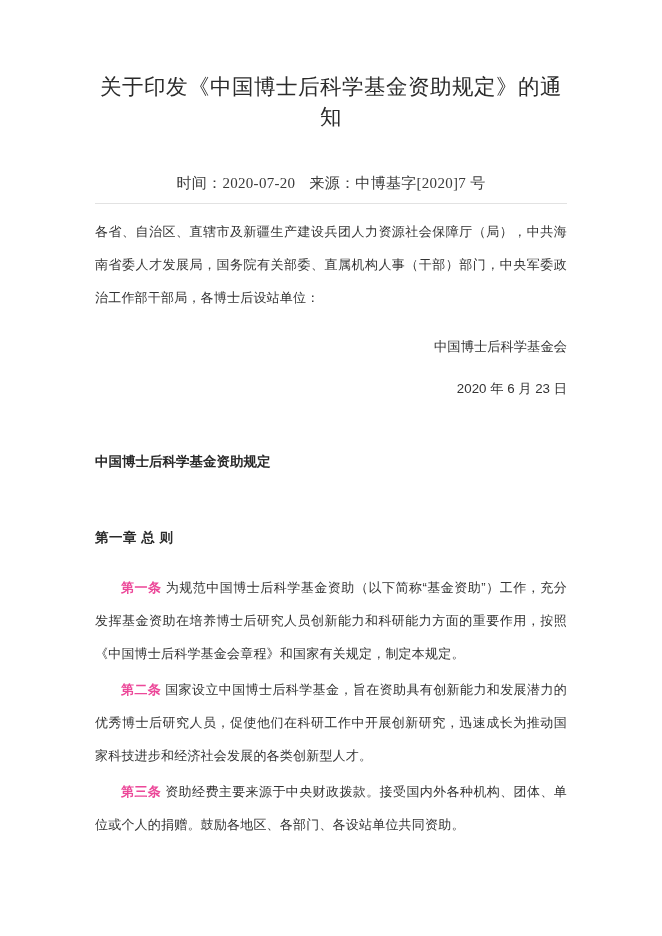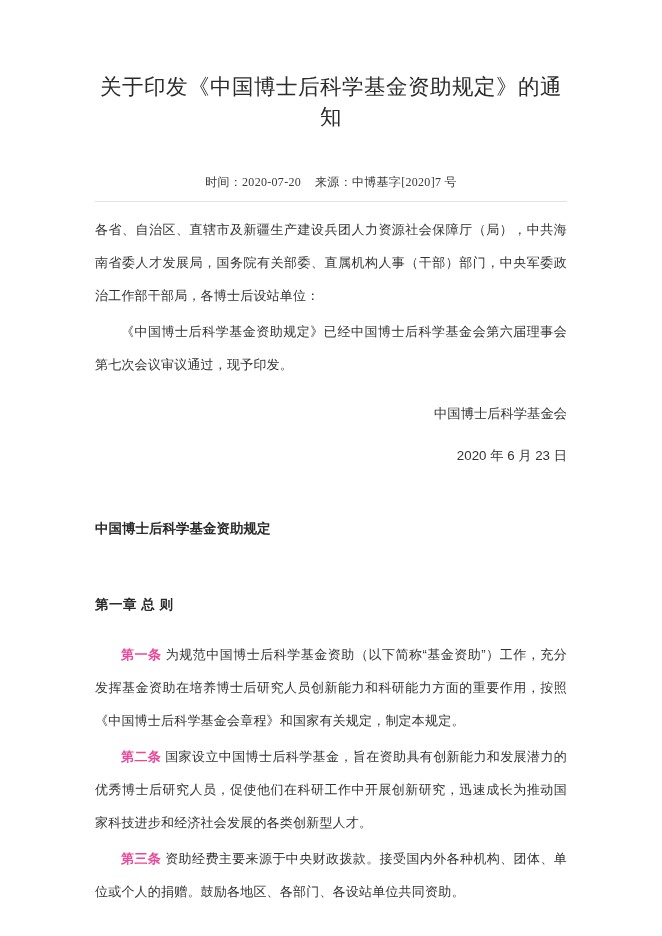--- a/index.html
+++ b/index.html
@@ -34,21 +34,21 @@
     text-align: center;
     letter-spacing: 0.5px;
     line-height: 1.4;
     margin: 0;
     padding-top: 72px;
   }
 
   
   .doc-meta {
     font-family: "Liberation Serif", "DejaVu Serif", serif;
-    font-size: 12px;
+    font-size: 15px;
     color: #3a3a3a;
     text-align: center;
     margin: 0;
     padding-top: 42px;
     letter-spacing: 0.3px;
   }
   .doc-meta .meta-gap {
     display: inline-block;
     width: 14px;
   }
@@ -129,21 +129,20 @@
   <h1 class="doc-title">关于印发《中国博士后科学基金资助规定》的通知</h1>
 
   <div class="doc-meta">
     <span>时间：</span><span>2020-07-20</span><span class="meta-gap"></span><span>来源：</span><span>中博基字[2020]7 号</span>
   </div>
 
   <hr class="meta-rule">
 
   <p class="para first-block">各省、自治区、直辖市及新疆生产建设兵团人力资源社会保障厅（局），中共海南省委人才发展局，国务院有关部委、直属机构人事（干部）部门，中央军委政治工作部干部局，各博士后设站单位：</p>
 
-  <p class="para indent spaced">《中国博士后科学基金资助规定》已经中国博士后科学基金会第六届理事会第七次会议审议通过，现予印发。</p>
 
   <div class="sign-block">
     <p class="sign-line">中国博士后科学基金会</p>
     <p class="sign-line date">2020 年 6 月 23 日</p>
   </div>
 
   <h2 class="doc-heading regulation-title">中国博士后科学基金资助规定</h2>
 
   <h3 class="doc-heading chapter">第一章 总 则</h3>
 

